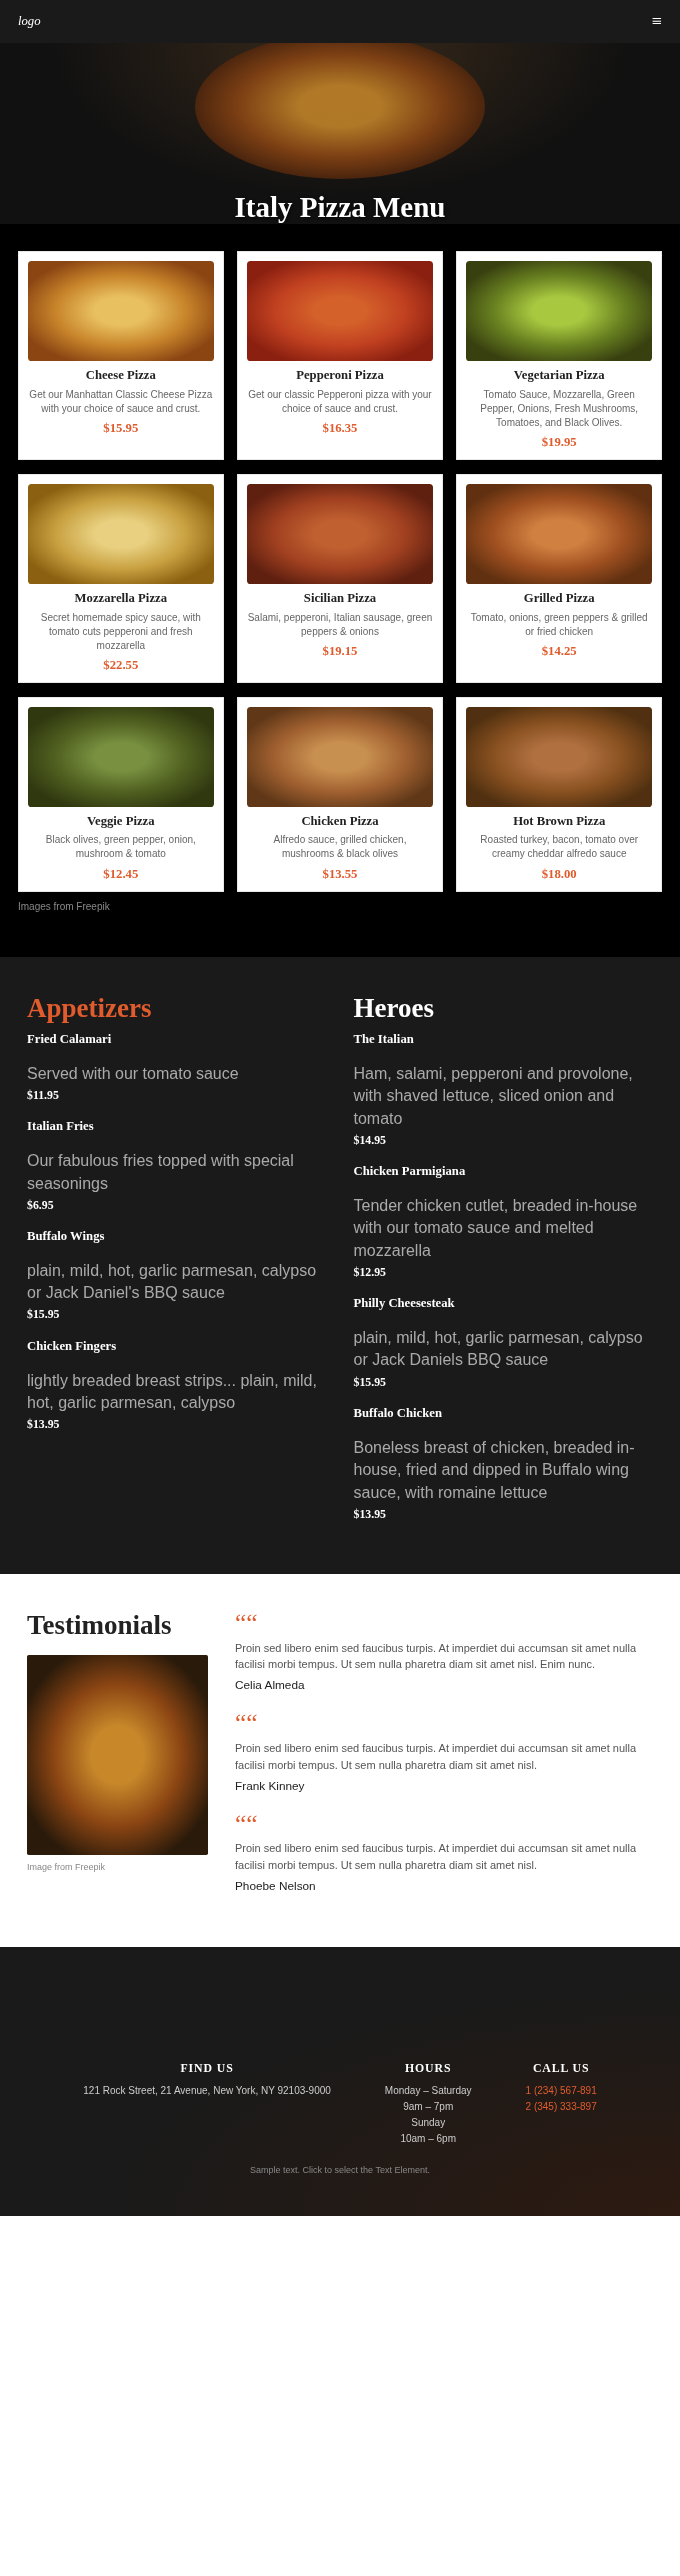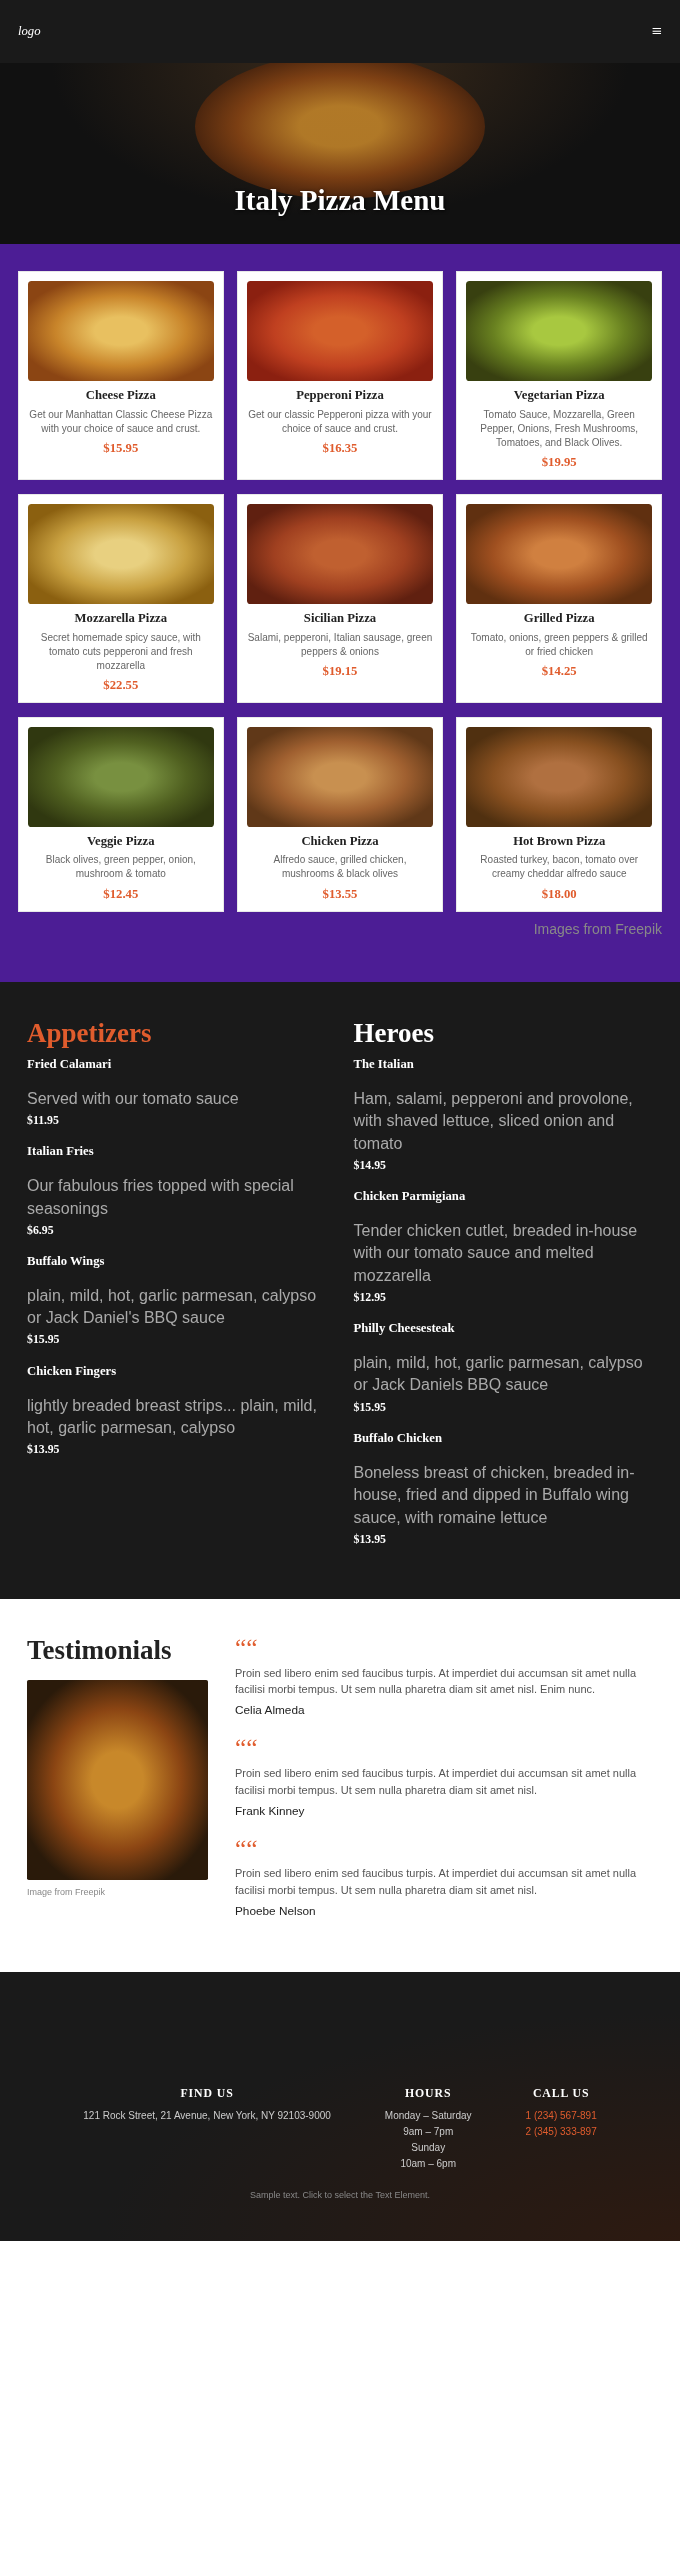--- a/index.html
+++ b/index.html
@@ -1,36 +1,35 @@
 <!DOCTYPE html>
 <html style="font-size:14.5px"><head>
   <meta charset="utf-8">
   <style>
     * { box-sizing: border-box; margin: 0; padding: 0; }
     body { font-family: Georgia, serif; width: 680px; background: #fff; }
 
     
     .header {
       background: #1a1a1a;
-      padding: 21px 18px;
+      padding: 11px 18px;
       display: flex;
       justify-content: space-between;
       align-items: center;
     }
     .logo { color: #fff; font-size: 12.7px; font-style: italic; }
     .hamburger { color: #fff; font-size: 18px; cursor: pointer; }
 
     
     .hero {
       background: #1a1a1a;
       height: 181px;
       display: flex;
       align-items: flex-end;
       justify-content: center;
-      padding-bottom: 27px;
       position: relative;
       overflow: hidden;
     }
     .hero-bg {
       position: absolute; top: 0; left: 0; right: 0; bottom: 0;
       background: radial-gradient(ellipse at center top, #3a2a1a 0%, #111 60%);
     }
     .hero-pizza-img {
       position: absolute; top: -9px; left: 50%; transform: translateX(-50%);
       width: 290px; height: 145px;
@@ -41,21 +40,21 @@
     .hero-title {
       position: relative; z-index: 2;
       color: #fff; font-size: 29px; font-weight: bold;
       text-shadow: 0.9px 0.9px 3.6px rgba(0,0,0,0.8);
       font-family: Georgia, serif;
     }
 
     
     .menu-section {
       padding: 27px 18px;
-      background: #4c1d95;
+      background: #000000;
     }
     .pizza-grid {
       display: grid;
       grid-template-columns: repeat(3, 1fr);
       gap: 13.6px;
     }
     .pizza-card {
       background: #fff;
       border: 0.9px solid #e8e8e8;
       padding: 9px;
@@ -85,21 +84,21 @@
     .pizza-desc {
       font-size: 10px; color: #666; line-height: 1.4;
       margin-bottom: 5.4px; font-family: Arial, sans-serif;
     }
     .pizza-price {
       font-size: 12.7px; font-weight: bold; color: #e05c2d;
     }
 
     
     .freepik-note {
-      text-align: right; font-size: 14px; color: #888;
+      text-align: left; font-size: 10px; color: #888;
       padding: 9px 0 18px;
       font-family: Arial, sans-serif;
     }
 
     
     .two-col-section {
       background: #1a1a1a;
       display: flex;
       padding: 36px 27px;
       gap: 27px;

